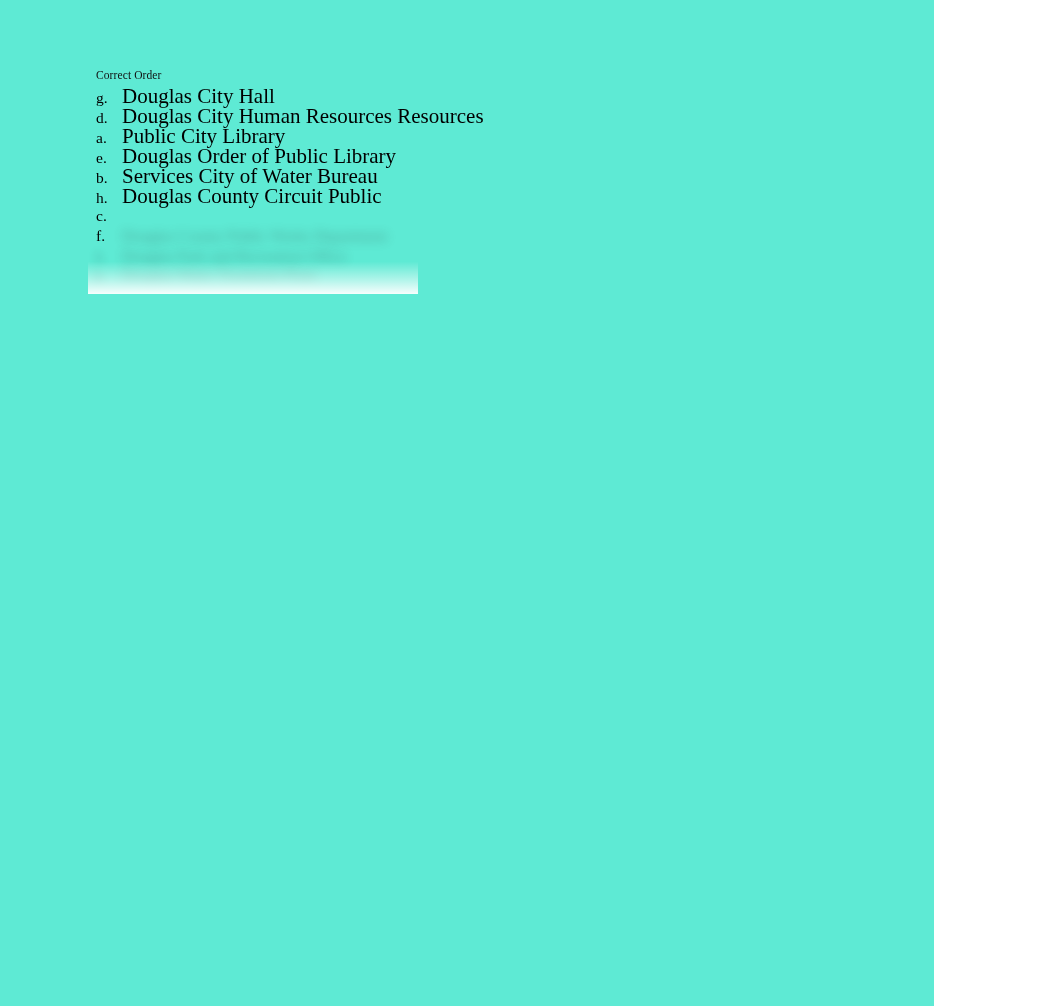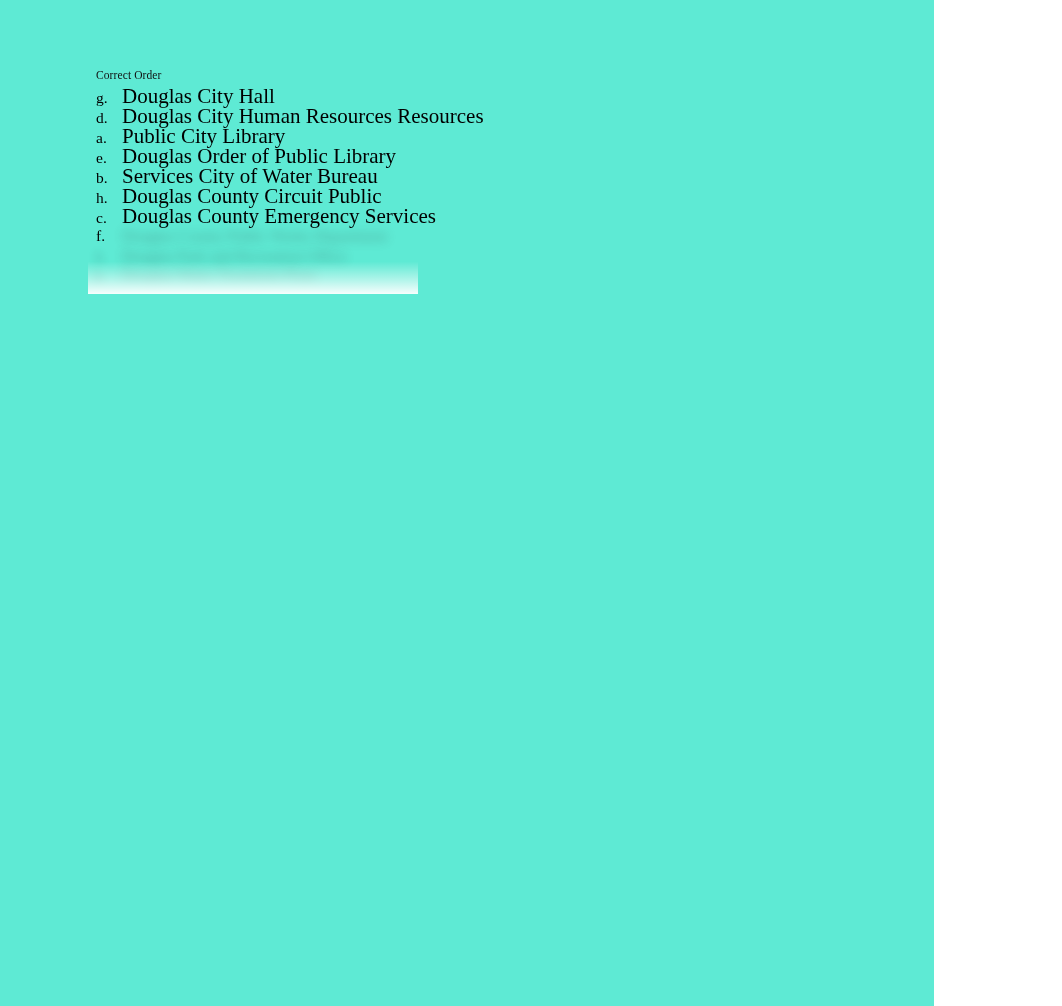--- a/index.html
+++ b/index.html
@@ -149,21 +149,20 @@
         <span class="row-text">Services City of Water Bureau</span>
       </li>
 
       <li class="list-row">
         <span class="row-marker">h.</span>
         <span class="row-text">Douglas County Circuit Public</span>
       </li>
 
       <li class="list-row">
         <span class="row-marker">c.</span>
-        <span class="row-text">Douglas County Emergency Services</span>
       </li>
 
       <div class="redacted-group">
 
         <li class="redacted-row">
           <span class="row-marker">f.</span>
           <span class="redacted-text">Douglas County Public Works Department</span>
         </li>
 
         <li class="redacted-row obscured-marker">

